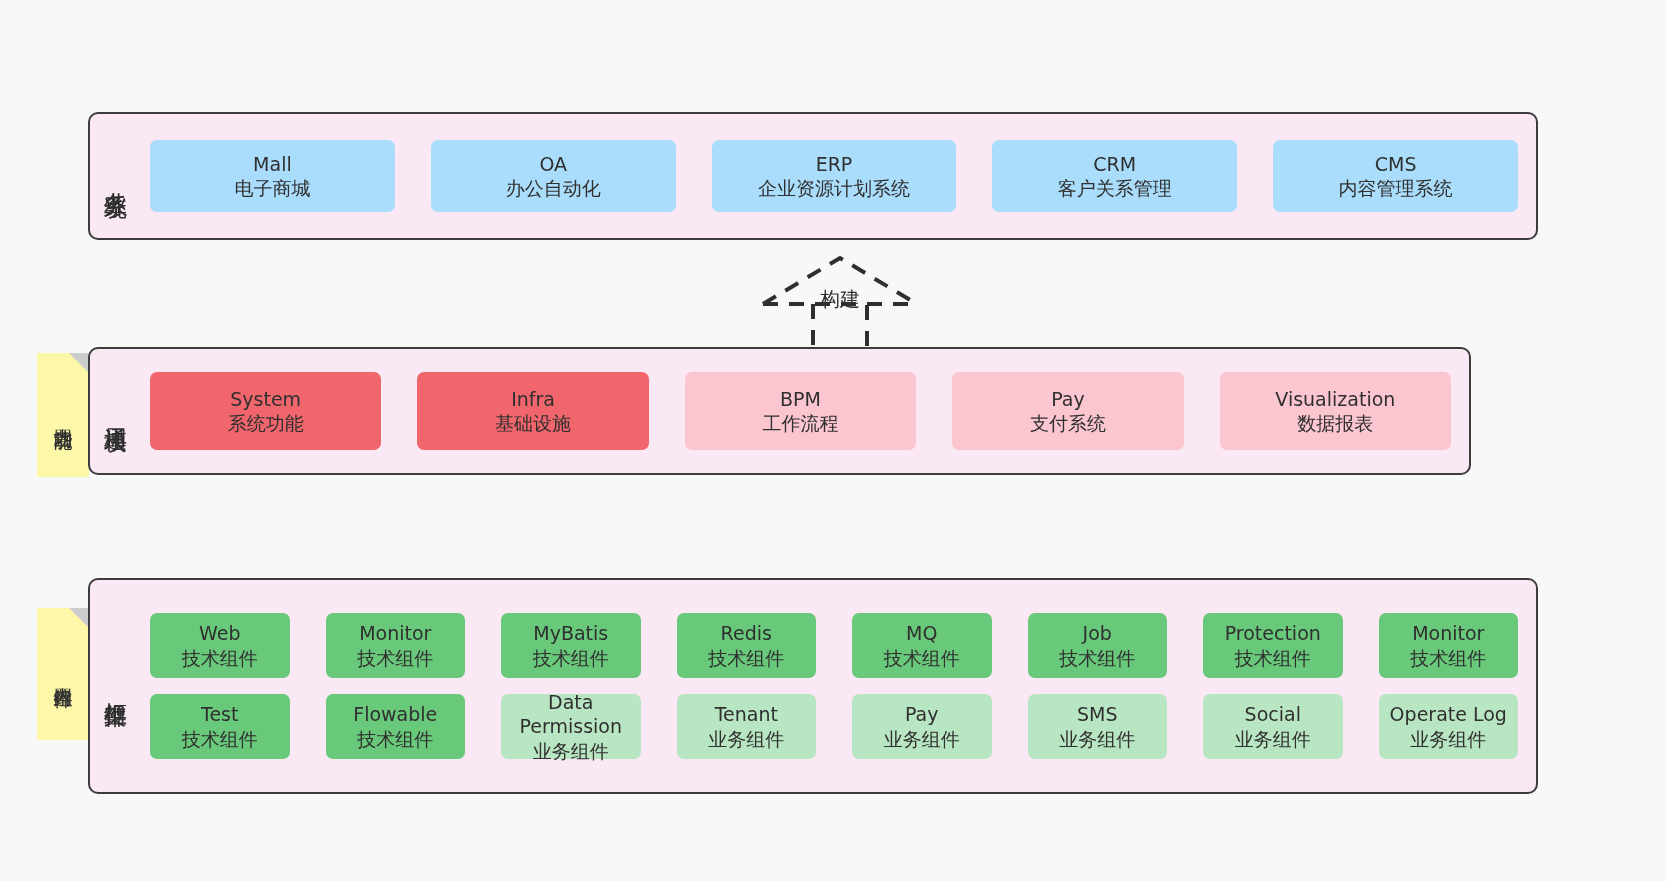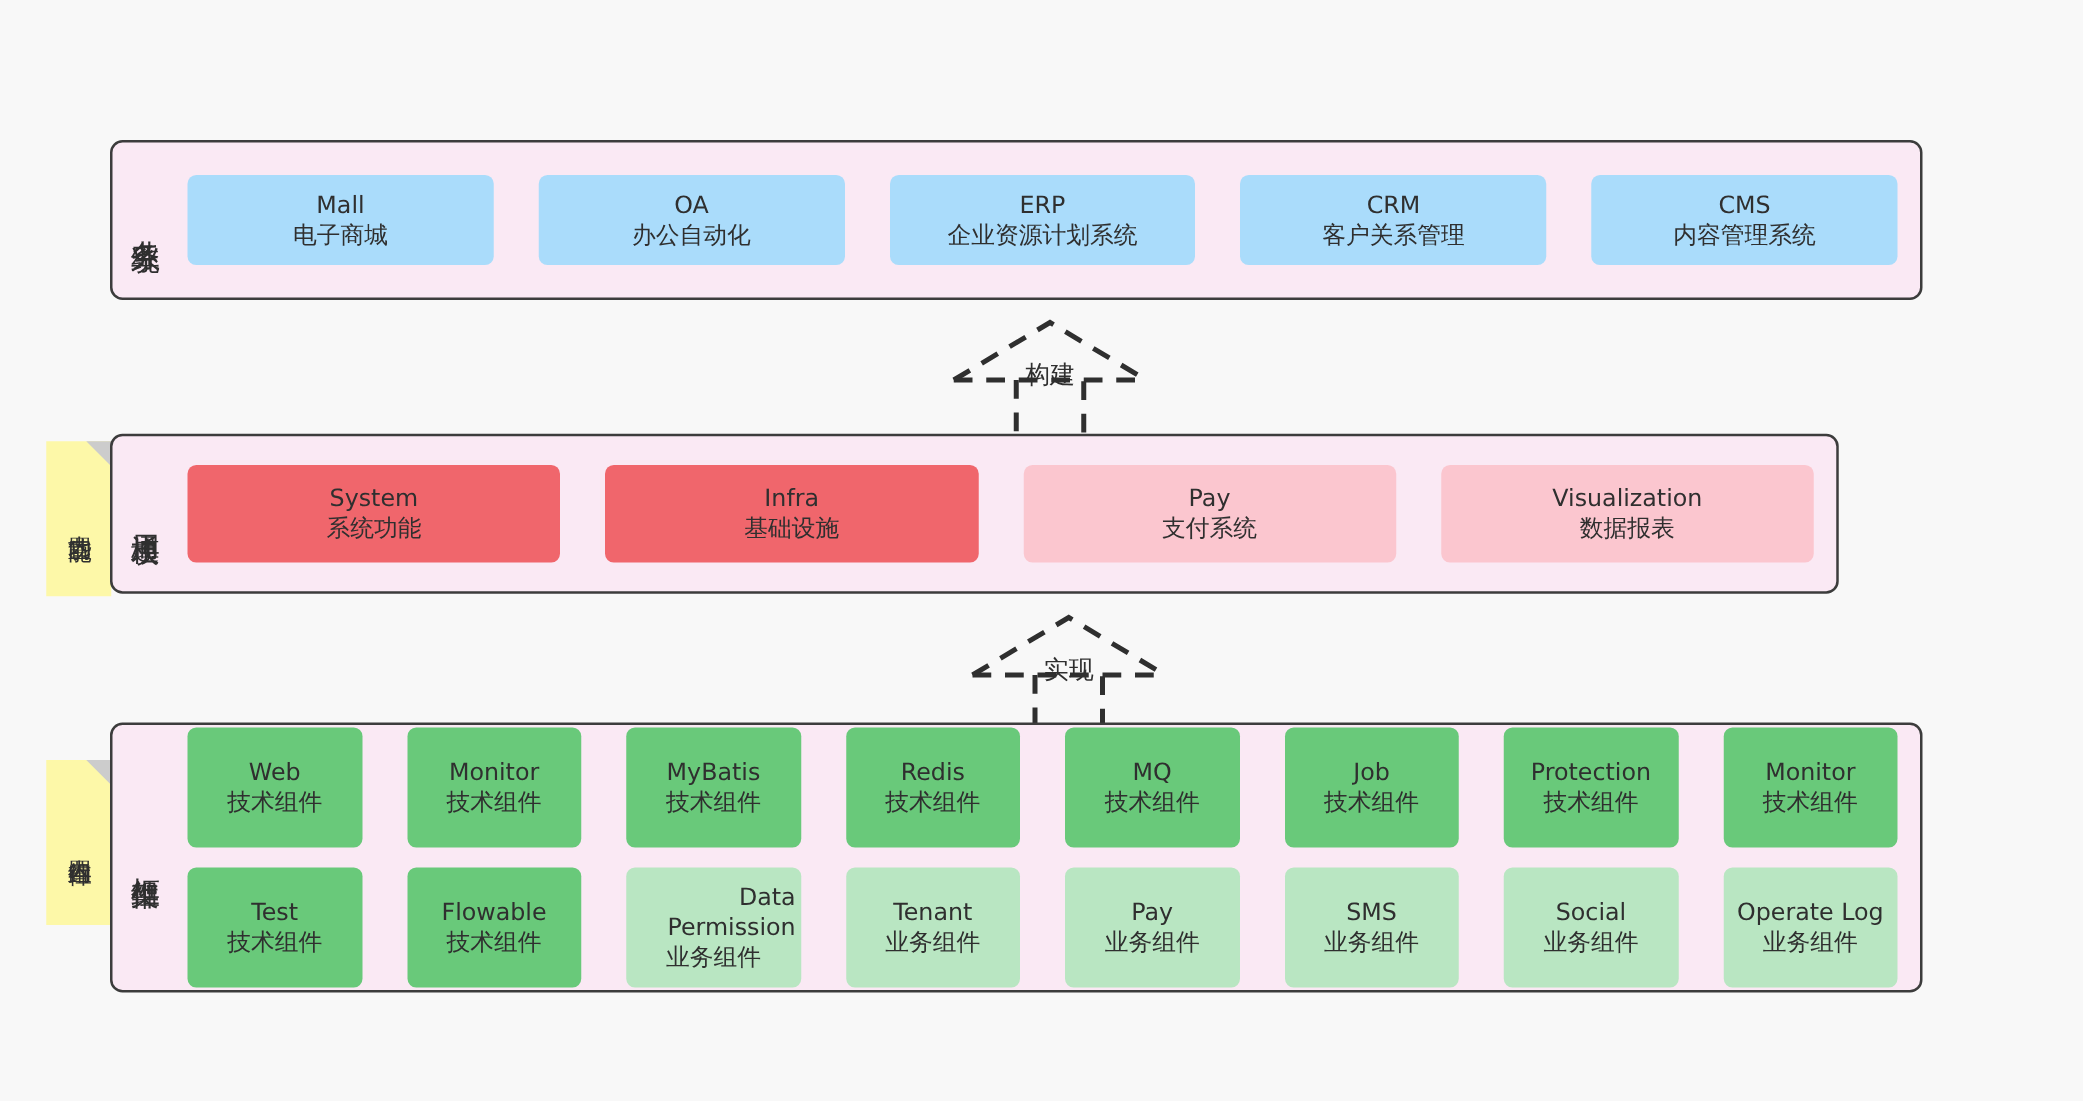--- a/index.html
+++ b/index.html
@@ -100,21 +100,21 @@
   
   #layer-common {
     left: 88px;  top: 347px;  width: 1383px; height: 128px;
   }
   #layer-common .cell { height: 78px; }
 
   
   #layer-framework {
     left: 88px;  top: 578px;  width: 1450px; height: 216px;
   }
-  #layer-framework .cell { height: 96px; text-align: right; }
+  #layer-framework .cell { height: 65px; }
 
   
   .note {
     position: absolute;
     box-sizing: border-box;
     background: #fdf8a8;
     width: 52px;
     font-size: 19px;
     line-height: 1.15;
     color: #2f2f2f;
@@ -210,39 +210,35 @@
       <div class="cell-row">
         <div class="cell c-red">
           <span class="l1">System</span>
           <span class="l2">系统功能</span>
         </div>
         <div class="cell c-red">
           <span class="l1">Infra</span>
           <span class="l2">基础设施</span>
         </div>
         <div class="cell c-pink">
+          <span class="l1">BPM</span>
+          <span class="l2">工作流程</span>
+        </div>
+        <div class="cell c-pink">
           <span class="l1">Pay</span>
           <span class="l2">支付系统</span>
         </div>
         <div class="cell c-pink">
           <span class="l1">Visualization</span>
           <span class="l2">数据报表</span>
         </div>
       </div>
     </div>
   </div>
 
-  <div class="arrow" id="arrow-impl">
-    <svg width="170" height="100" viewBox="0 0 170 100">
-      <path d="M 8 52 L 85 6 L 162 52" fill="none" stroke="#2f2f2f" stroke-width="4" stroke-dasharray="15,11" stroke-linecap="butt"></path>
-      <path d="M 8 52 L 162 52" fill="none" stroke="#2f2f2f" stroke-width="4" stroke-dasharray="15,11" stroke-linecap="butt"></path>
-      <path d="M 58 52 L 58 98 L 112 98 L 112 52" fill="none" stroke="#2f2f2f" stroke-width="4" stroke-dasharray="15,11" stroke-linecap="butt"></path>
-    </svg>
-    <span class="arrow-label">实现</span>
-  </div>
 
   <div class="note" id="note-components">
     <span class="fold"></span>
     <span>内置组件</span>
   </div>
 
   <div class="layer" id="layer-framework">
     <div class="layer-title">框架组件</div>
     <div class="layer-body">
 

